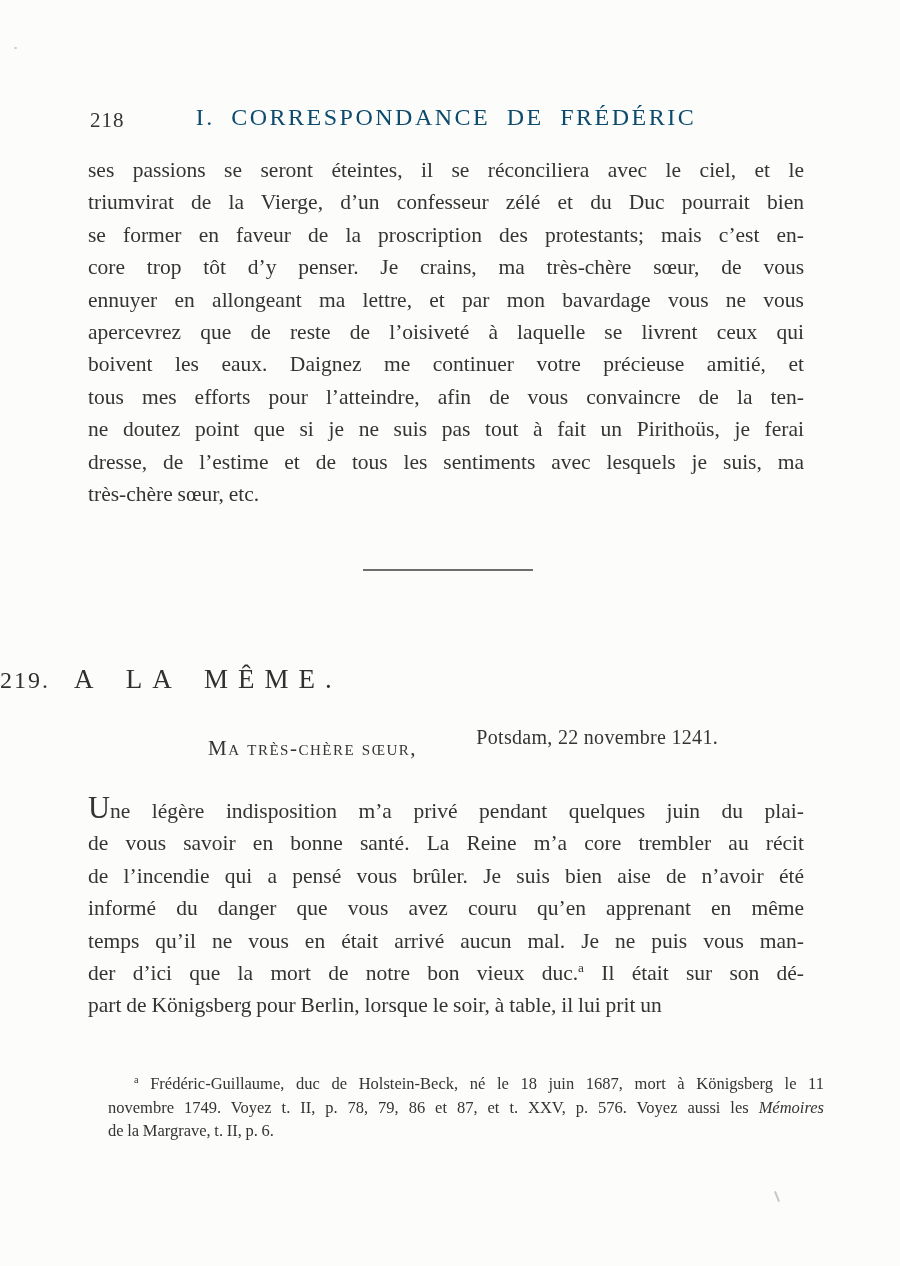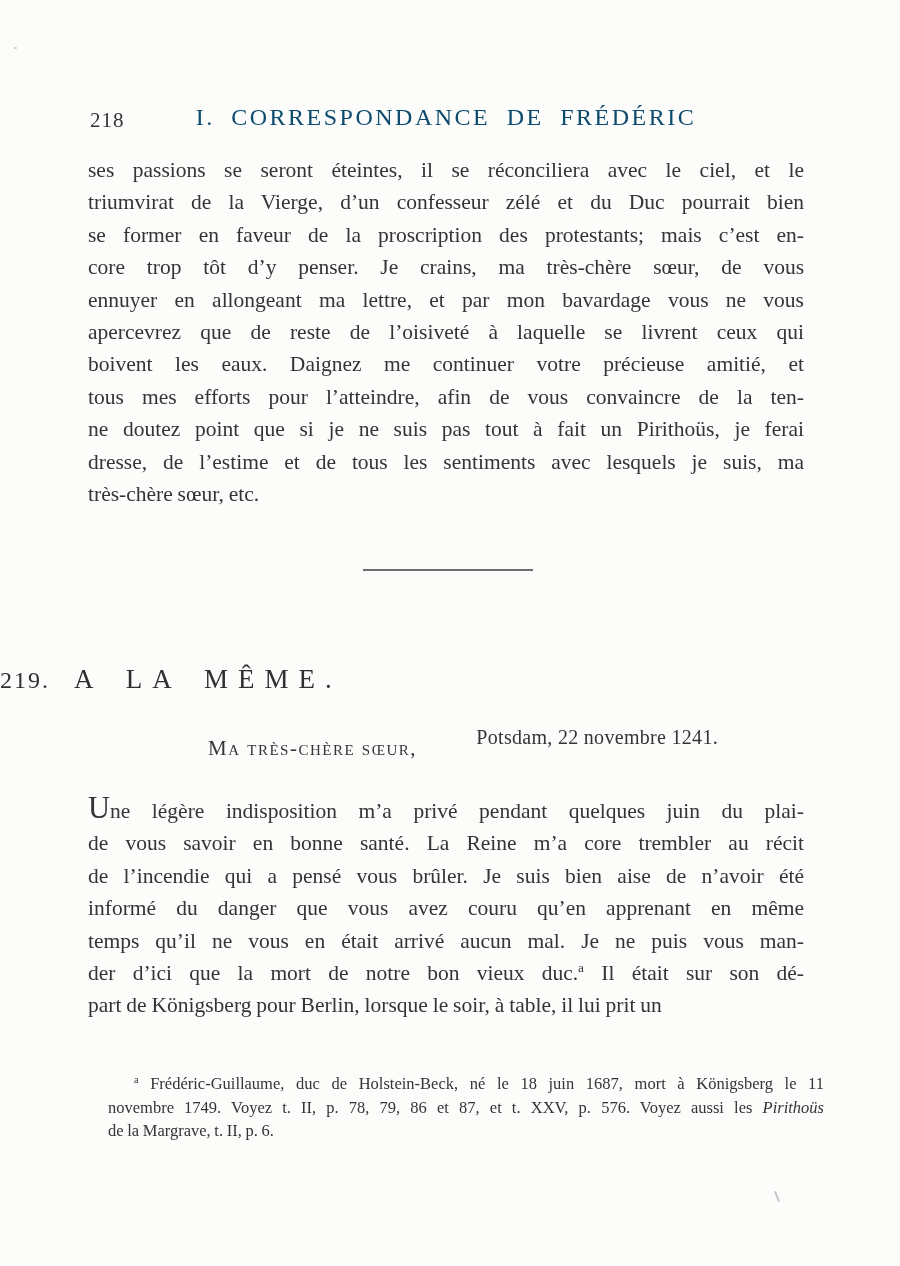--- a/index.html
+++ b/index.html
@@ -82,20 +82,20 @@
       <div class="tline"><span>de vous savoir en bonne santé. La Reine m’a core trembler au récit</span></div>
       <div class="tline"><span>de l’incendie qui a pensé vous brûler. Je suis bien aise de n’avoir été</span></div>
       <div class="tline"><span>informé du danger que vous avez couru qu’en apprenant en même</span></div>
       <div class="tline"><span>temps qu’il ne vous en était arrivé aucun mal. Je ne puis vous man-</span></div>
       <div class="tline"><span>der d’ici que la mort de notre bon vieux duc.</span><sup>a</sup><span> Il était sur son dé-</span></div>
       <div class="tline last"><span>part de Königsberg pour Berlin, lorsque le soir, à table, il lui prit un</span></div>
     </div>
 
   <div class="footnote">
       <div class="tline first"><sup>a</sup><span> Frédéric-Guillaume, duc de Holstein-Beck, né le 18 juin 1687, mort à Königsberg le 11</span></div>
-      <div class="tline"><span>novembre 1749. Voyez t. II, p. 78, 79, 86 et 87, et t. XXV, p. 576. Voyez aussi les </span><em>Pirithoüs</em></div>
+      <div class="tline"><span>novembre 1749. Voyez t. II, p. 78, 79, 86 et 87, et t. XXV, p. 576. Voyez aussi les </span><em>Mémoires</em></div>
       <div class="tline last"><span>de la Margrave, t. II, p. 6.</span></div>
     </div>
 
   <div class="speck"></div>
   <div class="artifact"></div>
 
 </div>
 
 </body></html>

